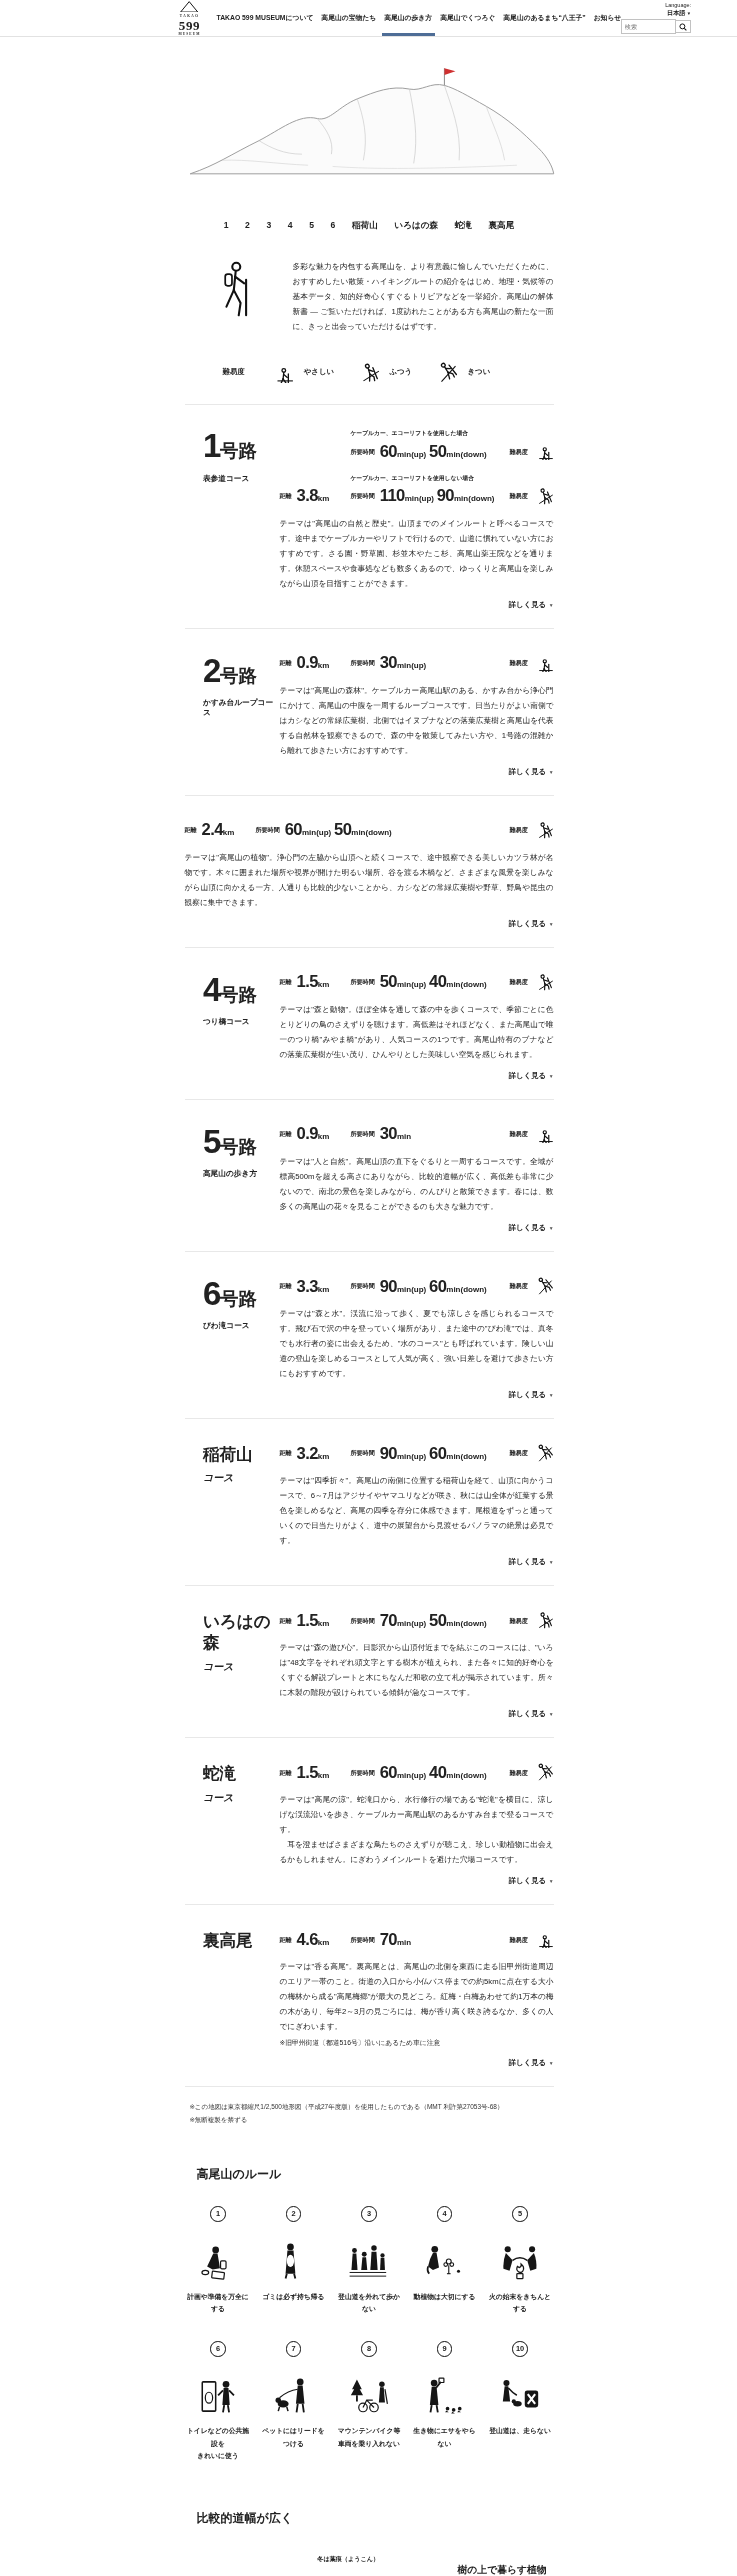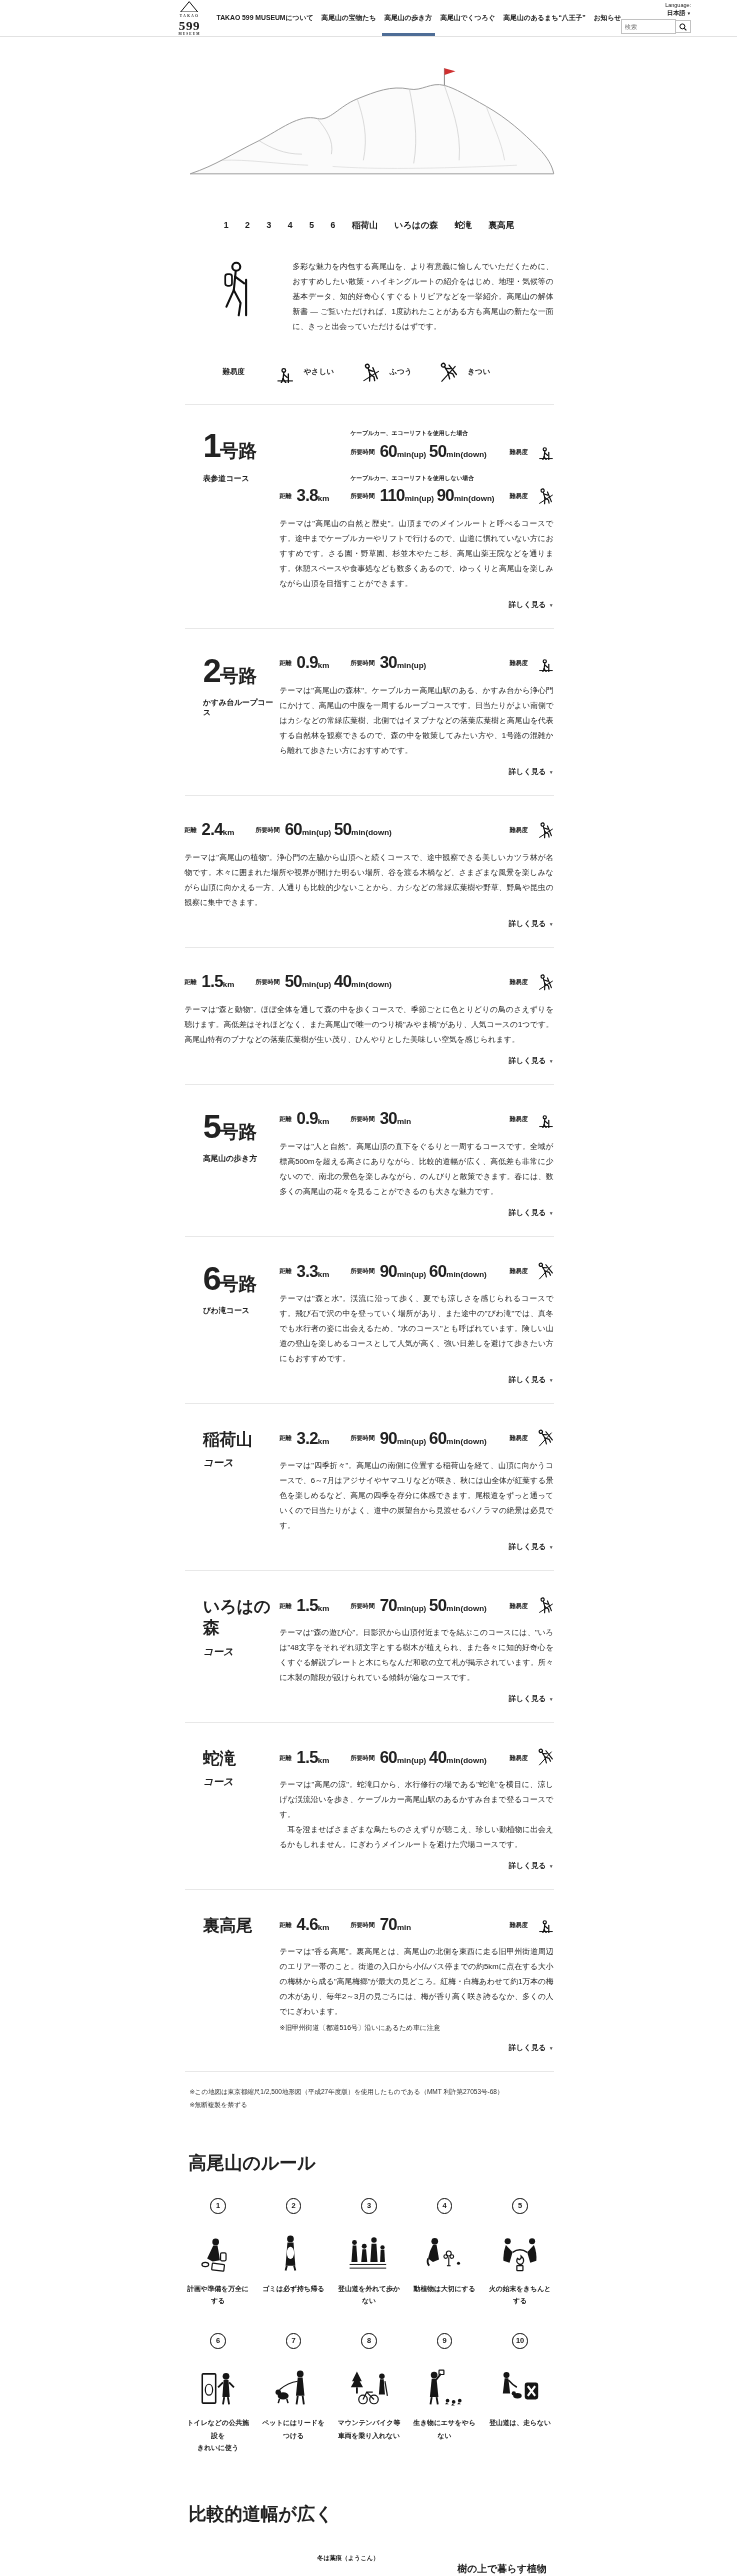--- a/index.html
+++ b/index.html
@@ -61,21 +61,21 @@
   .c1-cases{flex:1;display:flex;flex-direction:column;gap:13.5px;}
   .c-desc{margin:11px 0 0 0;font-size:7.7px;line-height:1.95;text-align:justify;white-space:pre-line;}
   .c-note{margin:2.5px 0 0 0;font-size:6.8px;line-height:1.8;}
   .c-more{margin-top:8.6px;text-align:right;font-size:7.4px;font-weight:bold;}
   .c-more .arrow{font-size:4.9px;color:#555;margin-left:2.5px;}
   
   .map-notes{margin-top:16px;padding-left:4.9px;}
   .map-notes p{margin:0 0 3.7px 0;font-size:6.5px;color:#333;}
   
   .rules{margin-top:41px;}
-  h2.sec-h{font-size:18px;font-weight:bold;margin:0 0 0 4px;}
+  h2.sec-h{font-size:12px;font-weight:bold;margin:0 0 0 12px;}
   .rules-grid{margin-top:23.4px;display:grid;grid-template-columns:repeat(5,1fr);column-gap:8.6px;row-gap:26px;}
   .rule{display:flex;flex-direction:column;align-items:center;text-align:center;}
   .rule-num{width:13.5px;height:13.5px;border:0.9px solid #111;border-radius:50%;font-size:7.4px;font-weight:bold;display:flex;align-items:center;justify-content:center;}
   .rule-icon{height:53px;display:flex;align-items:flex-end;justify-content:center;margin-top:6.1px;}
   .rule-label{margin-top:9.8px;font-size:6.8px;font-weight:bold;line-height:1.8;white-space:pre-line;}
   
   .secrets{margin-top:48px;}
   .cloud{position:relative;height:184px;margin-top:18.4px;}
   .cloud-item{position:absolute;font-weight:bold;white-space:nowrap;}
 </style>
@@ -313,20 +313,24 @@
                   <path d="M0 -6 L5 -2"></path>
                   <path d="M6.5 -7 L6.5 10"></path>
                 </g>
               </svg>
             </span></div>
           <p class="c-desc">テーマは"高尾山の植物"。浄心門の左脇から山頂へと続くコースで、途中観察できる美しいカツラ林が名物です。木々に囲まれた場所や視界が開けた明るい場所、谷を渡る木橋など、さまざまな風景を楽しみながら山頂に向かえる一方、人通りも比較的少ないことから、カシなどの常緑広葉樹や野草、野鳥や昆虫の観察に集中できます。</p>
           <div class="c-more"><a>詳しく見る<span class="arrow">▼</span></a></div>
         </div>
       </section>
       <section class="course">
+        <div class="c-title">
+          <div class="big"><span class="num">4</span><span class="kanji">号路</span></div>
+          <div class="sub">つり橋コース</div>
+        </div>
         <div class="c-body">
           <div class="stat-row"><span class="stat-label">距離</span><span class="stat-val">1.5<span class="unit">km</span></span><span class="stat-gap"></span><span class="stat-label">所要時間</span><span class="stat-val">50<span class="unit">min(up)</span></span>&nbsp;<span class="stat-val">40<span class="unit">min(down)</span></span><span class="diff-cell">
               <span class="stat-label">難易度</span>
               <svg width="16" height="18.4" viewBox="0 0 26 30">
                 <line x1="2" y1="27" x2="24" y2="13" stroke="#111" stroke-width="1.6"></line>
                 <g transform="translate(12,17) rotate(-22)" fill="none" stroke="#111" stroke-width="1.9" stroke-linecap="round">
                   <circle cx="0" cy="-12" r="2.6"></circle>
                   <path d="M0 -9 L-1 0"></path>
                   <path d="M-1 0 L-5 9"></path>
                   <path d="M-1 0 L3 6 L2 11"></path>

